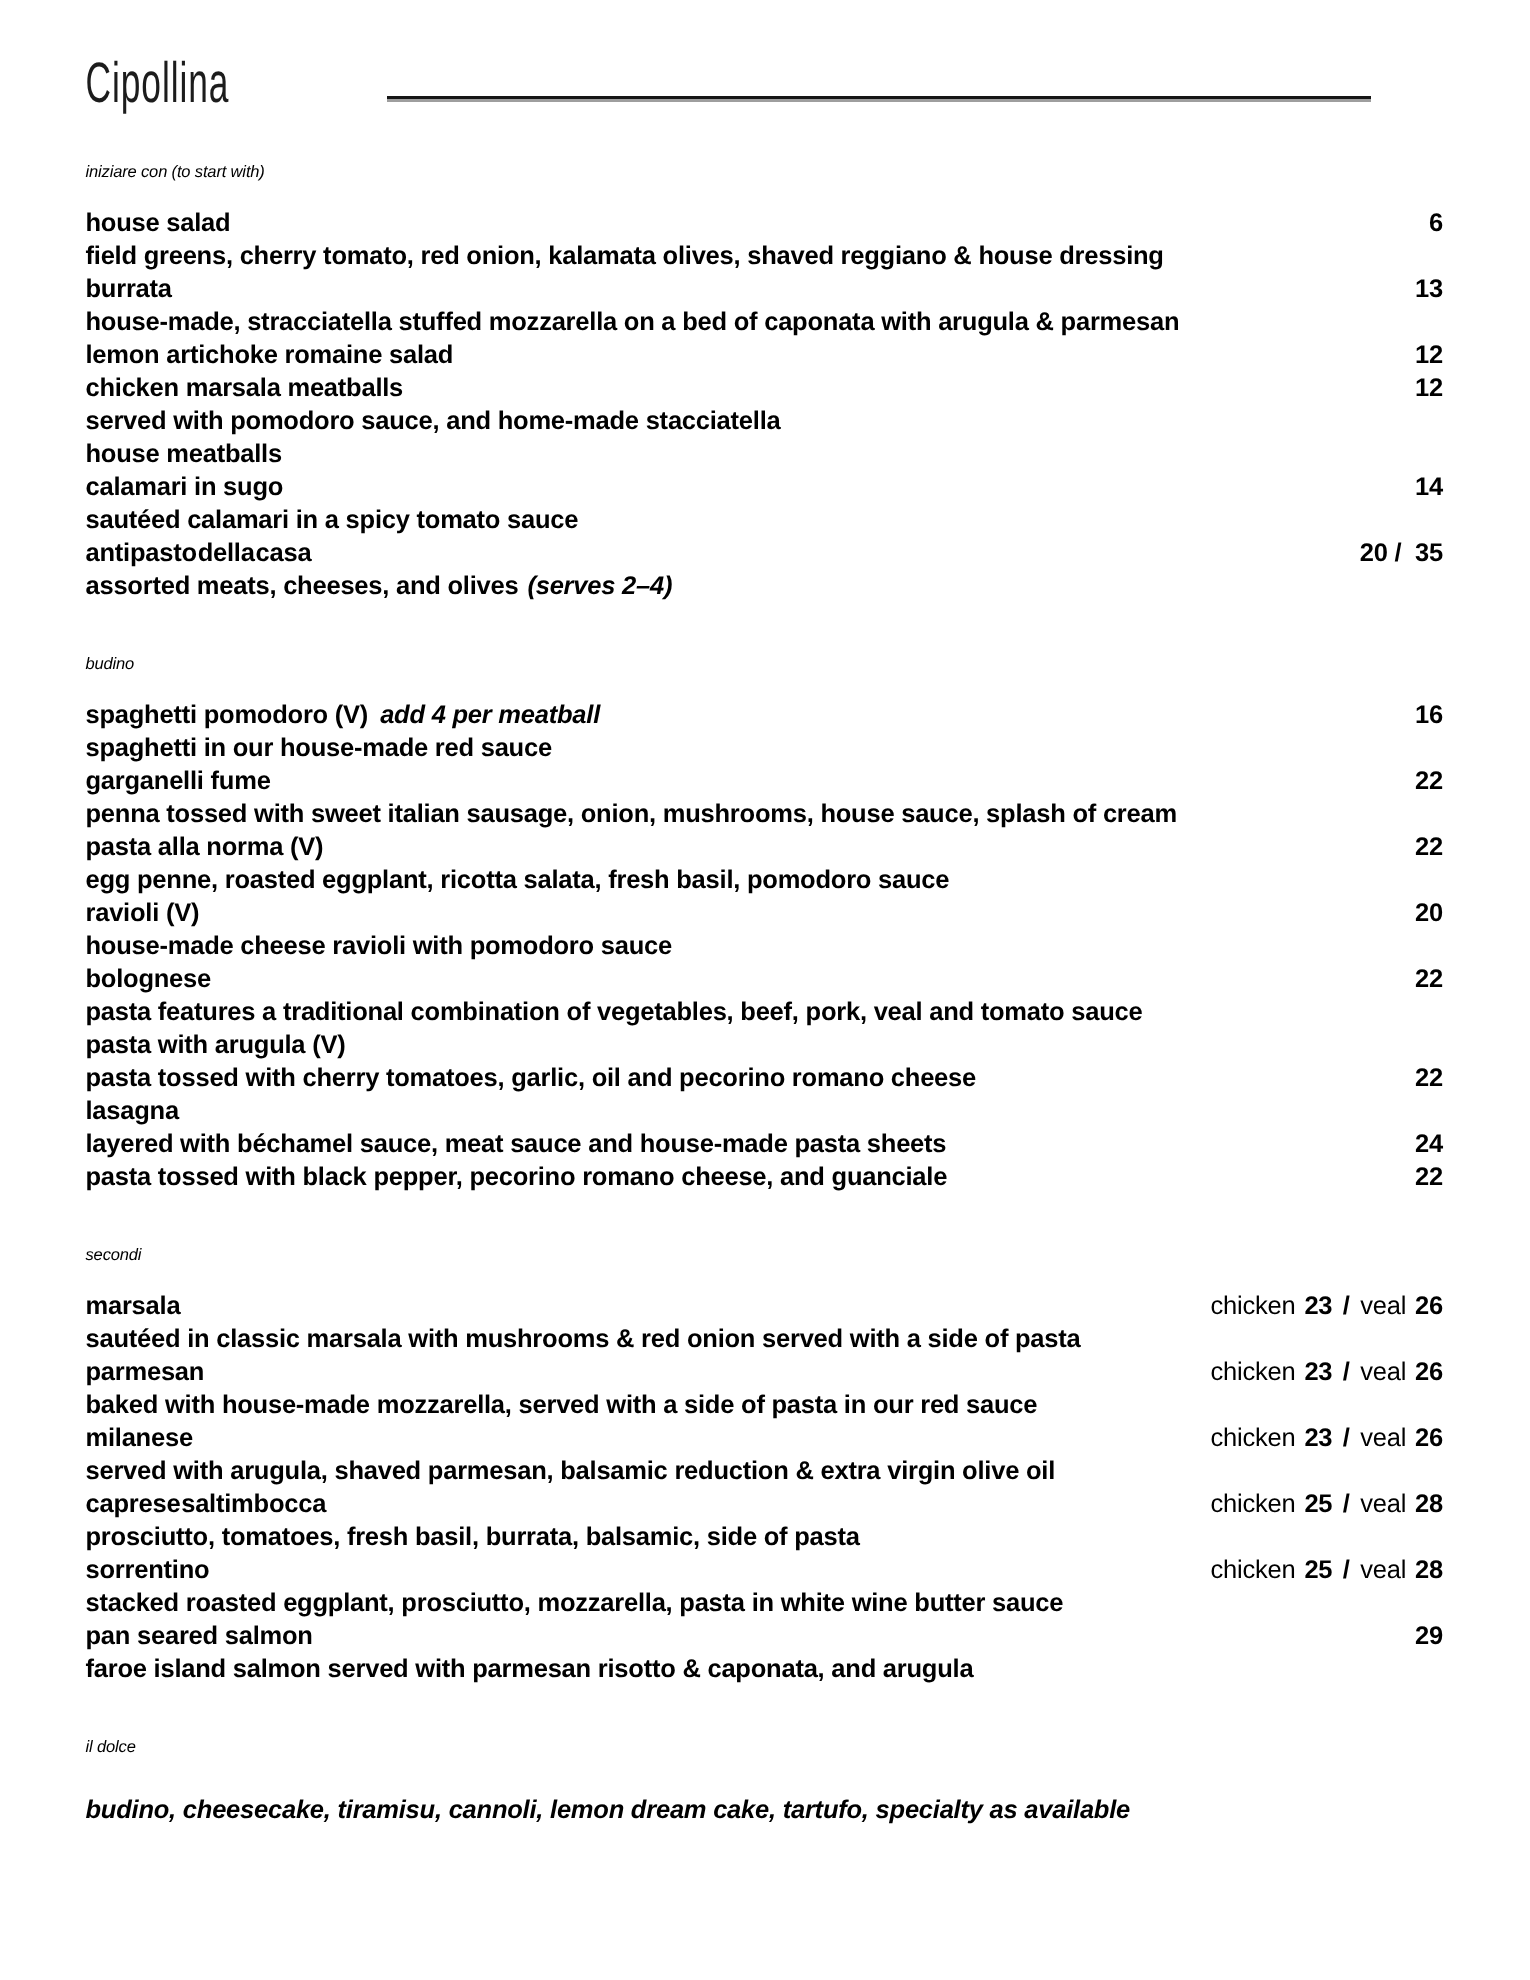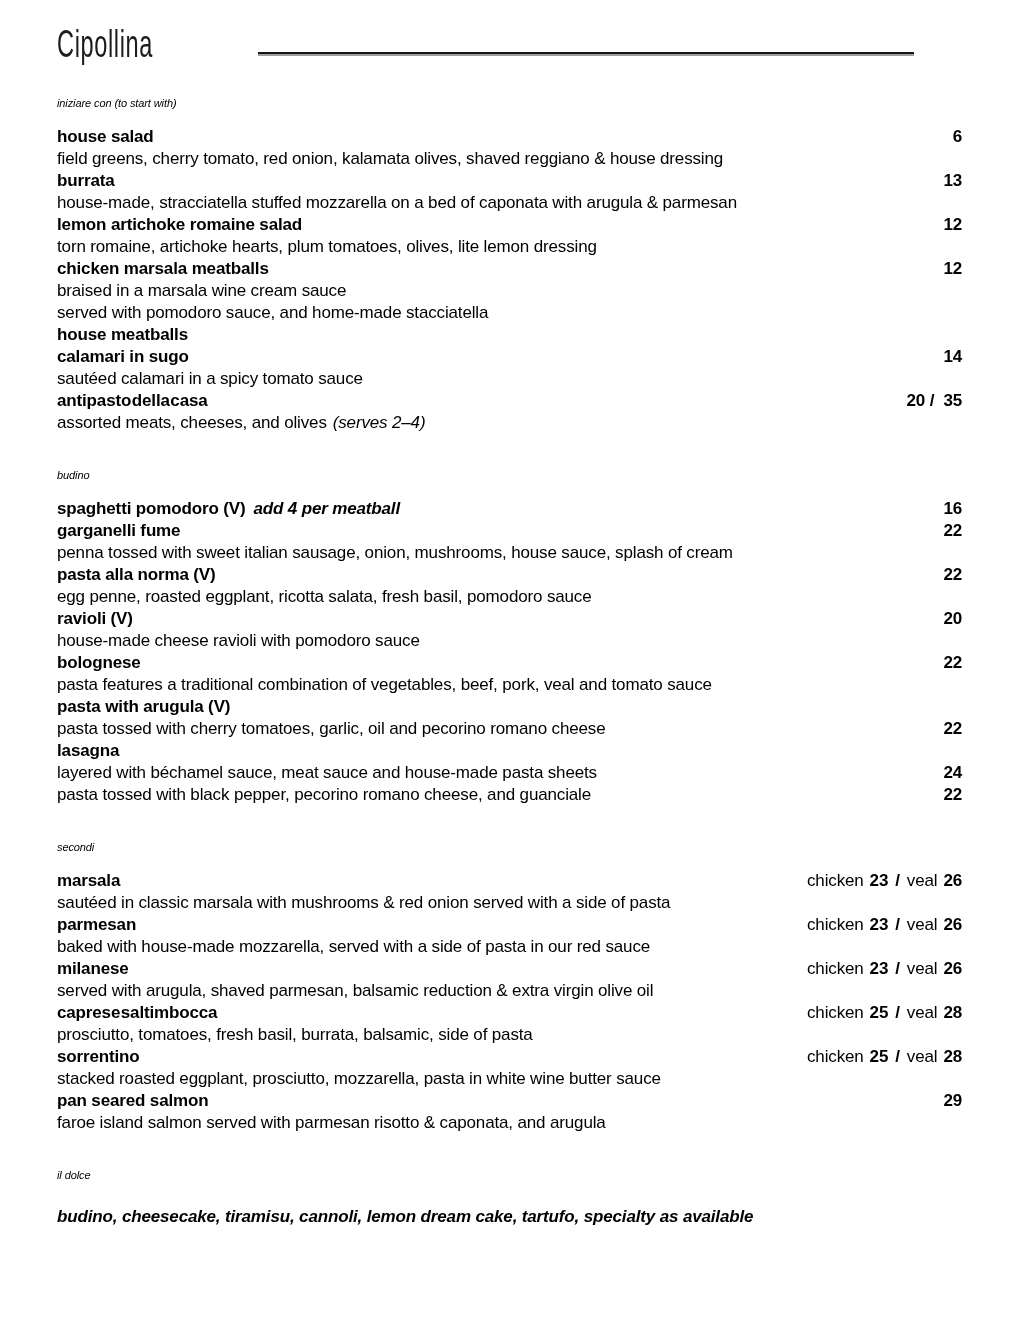--- a/index.html
+++ b/index.html
@@ -8,21 +8,21 @@
     height: 1320px;
     background: #ffffff;
     color: #000000;
     font-family: "Liberation Sans", sans-serif;
     overflow: hidden;
   }
   .page {
     box-sizing: border-box;
     width: 1020px;
     height: 1320px;
-    padding: 24px 58px 0 57px;
+    padding: 36px 58px 0 57px;
   }
   .masthead {
     position: relative;
     height: 66px;
     margin-bottom: 2px;
   }
   .brand {
     display: inline-block;
     font-size: 38px;
     line-height: 40px;
@@ -54,21 +54,21 @@
     display: flex;
     justify-content: space-between;
     align-items: baseline;
     font-size: 17px;
     line-height: 22px;
     letter-spacing: -0.15px;
   }
   .name-wrap { font-weight: bold; }
   .item-name.tight { word-spacing: -4px; margin-top: 20px; }
   .item-note { font-style: italic; font-weight: bold; margin-left: 8px; }
-  .desc-wrap { font-weight: normal; text-align: center; }
+  .desc-wrap { font-weight: bold; text-align: center; }
   .desc-note { font-style: italic; margin-left: 6px; }
   .price { font-weight: bold; white-space: pre; text-align: right; }
   .opt-label { font-weight: normal; margin-top: 47px; }
   .opt-value { font-weight: bold; margin-left: 6px; }
   .price-sep { font-weight: bold; margin-left: 7px; }
   .opt-label + .opt-label, .price-sep + .opt-label { margin-left: 7px; }
   .section-footer {
     font-weight: bold;
     font-size: 17px;
     line-height: 22px;
@@ -104,32 +104,26 @@
           </div>
           <div class="row">
             <div class="desc-wrap"><span class="item-desc">house-made, stracciatella stuffed mozzarella on a bed of caponata with arugula &amp; parmesan</span></div>
           </div>
         </div>
         <div class="menu-item">
           <div class="row">
             <div class="name-wrap"><span class="item-name">lemon artichoke romaine salad</span></div>
             <div class="price">12</div>
           </div>
-          <div class="row">
-            <div class="desc-wrap"><span class="item-desc">torn romaine, artichoke hearts, plum tomatoes, olives, lite lemon dressing</span></div>
-          </div>
         </div>
         <div class="menu-item">
           <div class="row">
             <div class="name-wrap"><span class="item-name">chicken marsala meatballs</span></div>
             <div class="price">12</div>
           </div>
-          <div class="row">
-            <div class="desc-wrap"><span class="item-desc">braised in a marsala wine cream sauce</span></div>
-          </div>
         </div>
         <div class="menu-item">
           <div class="row">
             <div class="desc-wrap"><span class="item-desc">served with pomodoro sauce, and home-made stacciatella</span></div>
           </div>
           <div class="row">
             <div class="name-wrap"><span class="item-name">house meatballs</span></div>
           </div>
         </div>
         <div class="menu-item">
@@ -150,20 +144,23 @@
             <div class="desc-wrap"><span class="item-desc">assorted meats, cheeses, and olives</span><span class="desc-note">(serves 2–4)</span></div>
           </div>
         </div>
       </section>
       <section class="menu-section">
         <div class="section-title">budino</div>
         <div class="menu-item">
           <div class="row">
             <div class="name-wrap"><span class="item-name">spaghetti pomodoro (V)</span><span class="item-note">add 4 per meatball</span></div>
             <div class="price">16</div>
+          </div>
+          <div class="row">
+            <div class="desc-wrap"><span class="item-desc">spaghetti in our house-made red sauce</span></div>
           </div>
         </div>
         <div class="menu-item">
           <div class="row">
             <div class="name-wrap"><span class="item-name">garganelli fume</span></div>
             <div class="price">22</div>
           </div>
           <div class="row">
             <div class="desc-wrap"><span class="item-desc">penna tossed with sweet italian sausage, onion, mushrooms, house sauce, splash of cream</span></div>
           </div>

